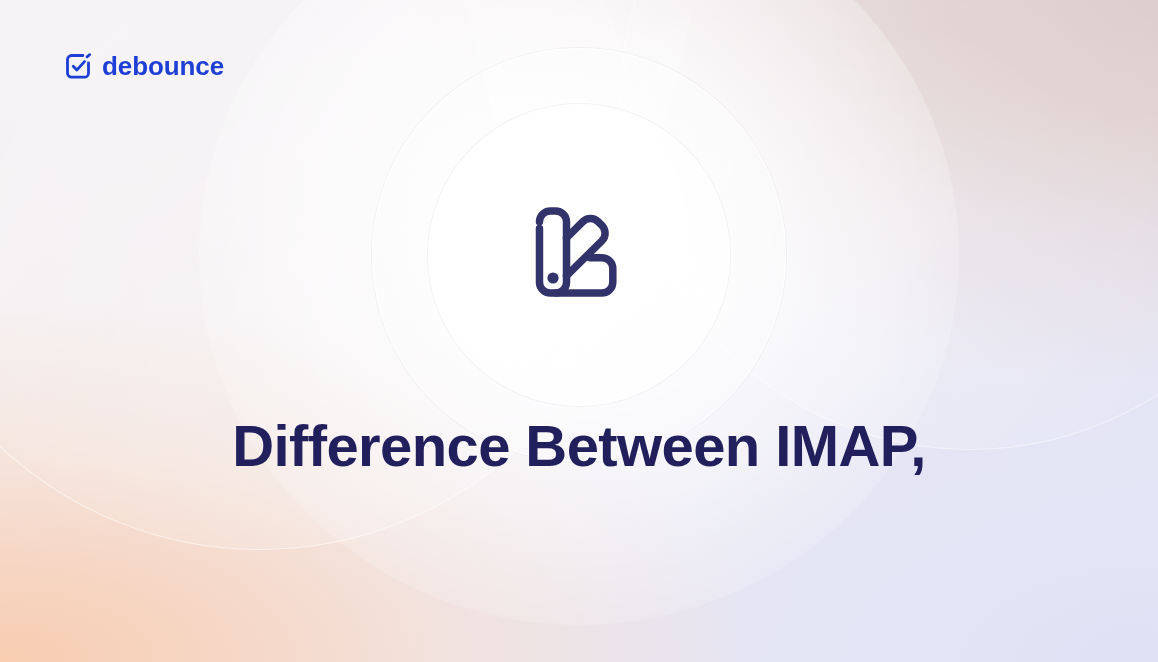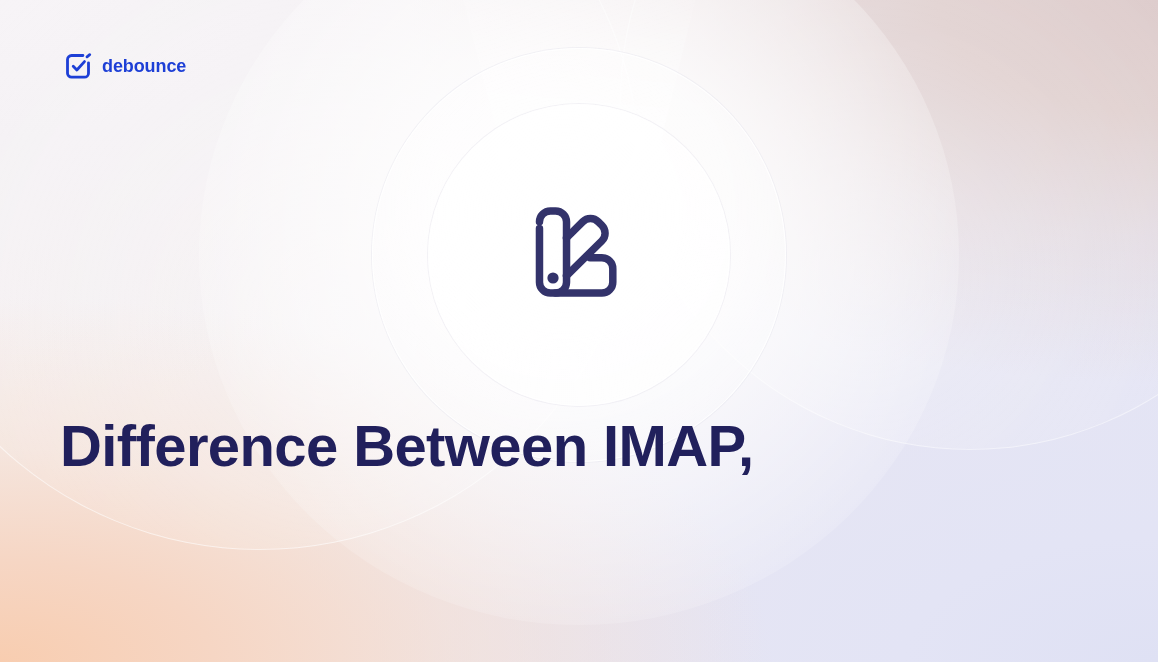--- a/index.html
+++ b/index.html
@@ -89,41 +89,42 @@
 
   
   .brand{
     position:absolute;
     left:63px; top:51px;
     display:flex; align-items:center; gap:9px;
     z-index:6;
   }
   .brand-mark{ width:30px; height:30px; display:block; }
   .brand-word{
-    font-size:18px;
+    font-size:26px;
     font-weight:600;
     letter-spacing:-0.1px;
     line-height:1;
   }
 
   
   .hero-icon{
     position:absolute;
     left:579px; top:252px;
     transform:translate(-50%,-50%);
     width:104px; height:104px;
     z-index:5;
   }
   .hero-icon svg{ display:block; width:100%; height:100%; }
 
   
   .title{
     position:absolute;
     left:0; right:0;
     top:404px;
+    text-align:center;
     z-index:5;
     padding:0 60px;
   }
   .title-line{
     font-size:58px;
     font-weight:700;
     line-height:1.45;
     letter-spacing:-0.6px;
     white-space:nowrap;
   }

